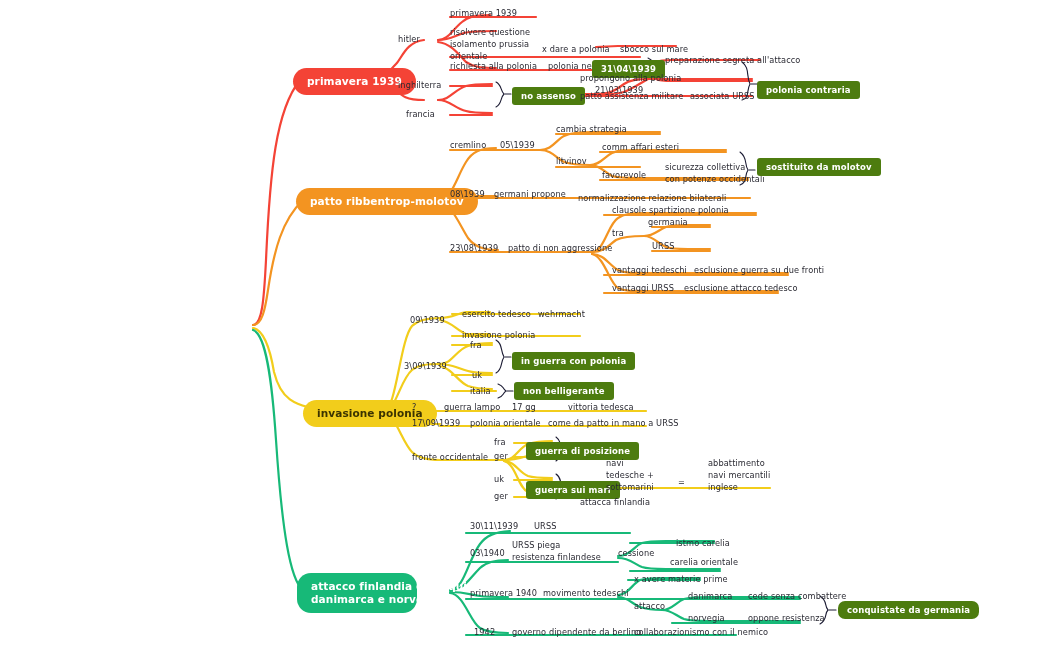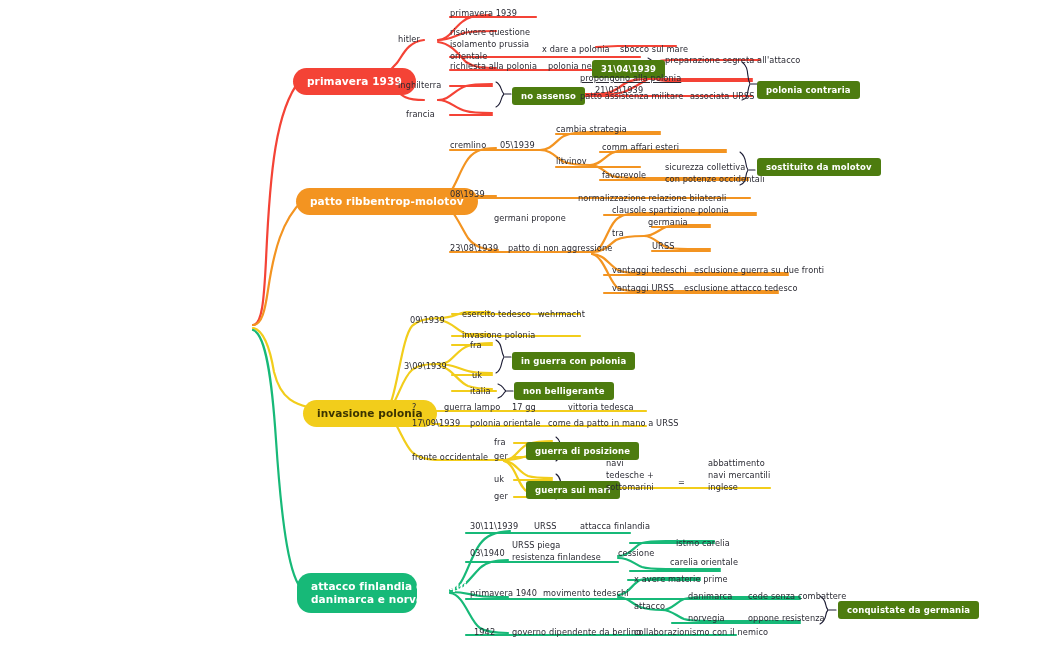--- a/index.html
+++ b/index.html
@@ -242,40 +242,40 @@
   <div class="node leaf" style="left:450px; top:9px;">primavera 1939</div>
   <div class="node leaf multi" style="left:450px; top:27px;">risolvere questione
 isolamento prussia
 orientale</div>
   <div class="node leaf" style="left:542px; top:45px;">x dare a polonia</div>
   <div class="node leaf" style="left:620px; top:45px;">sbocco sul mare</div>
   <div class="node leaf" style="left:450px; top:62px;">richiesta alla polonia</div>
   <div class="node leaf" style="left:548px; top:62px;">polonia negò</div>
   <div class="node badge" style="left:592px; top:60px;">31\04\1939</div>
   <div class="node leaf" style="left:665px; top:56px;">preparazione segreta all'attacco</div>
-  <div class="node leaf" style="left:580px; top:74px;text-decoration:underline;">propongono alla polonia</div>
+  <div class="node leaf" style="left:580px; top:74px;">propongono alla polonia</div>
   <div class="node leaf" style="left:398px; top:81px;">inghilterra</div>
   <div class="node leaf" style="left:406px; top:110px;">francia</div>
   <div class="node badge" style="left:512px; top:87px;">no assenso</div>
   <div class="node leaf" style="left:595px; top:86px;">21\03\1939</div>
   <div class="node leaf" style="left:580px; top:92px;">patto assistenza militare</div>
   <div class="node leaf" style="left:690px; top:92px;">associata URSS</div>
   <div class="node badge" style="left:757px; top:81px;">polonia contraria</div>
 
   <div class="node leaf" style="left:450px; top:141px;">cremlino</div>
   <div class="node leaf" style="left:500px; top:141px;">05\1939</div>
   <div class="node leaf" style="left:556px; top:125px;">cambia strategia</div>
   <div class="node leaf" style="left:556px; top:157px;">litvinov</div>
   <div class="node leaf" style="left:602px; top:143px;">comm affari esteri</div>
   <div class="node leaf" style="left:602px; top:171px;">favorevole</div>
   <div class="node leaf multi" style="left:665px; top:162px;">sicurezza collettiva
 con potenze occidentali</div>
   <div class="node badge" style="left:757px; top:158px;">sostituito da molotov</div>
   <div class="node leaf" style="left:450px; top:190px;">08\1939</div>
-  <div class="node leaf" style="left:494px; top:190px;margin-top:24px;">germani propone</div>
+  <div class="node leaf" style="left:494px; top:190px;">germani propone</div>
   <div class="node leaf" style="left:578px; top:194px;">normalizzazione relazione bilaterali</div>
   <div class="node leaf" style="left:450px; top:244px;">23\08\1939</div>
   <div class="node leaf" style="left:508px; top:244px;">patto di non aggressione</div>
   <div class="node leaf" style="left:612px; top:206px;">clausole spartizione polonia</div>
   <div class="node leaf" style="left:612px; top:229px;">tra</div>
   <div class="node leaf" style="left:648px; top:218px;">germania</div>
   <div class="node leaf" style="left:652px; top:242px;">URSS</div>
   <div class="node leaf" style="left:612px; top:266px;">vantaggi tedeschi</div>
   <div class="node leaf" style="left:694px; top:266px;">esclusione guerra su due fronti</div>
   <div class="node leaf" style="left:612px; top:284px;">vantaggi URSS</div>
@@ -308,33 +308,33 @@
   <div class="node leaf multi" style="left:606px; top:458px;">navi
 tedesche +
 sottomarini</div>
   <div class="node leaf" style="left:678px; top:478px;">=</div>
   <div class="node leaf multi" style="left:708px; top:458px;">abbattimento
 navi mercantili
 inglese</div>
 
   <div class="node leaf" style="left:470px; top:522px;">30\11\1939</div>
   <div class="node leaf" style="left:534px; top:522px;">URSS</div>
-  <div class="node leaf" style="left:580px; top:522px;">attacca finlandia</div>
+  <div class="node leaf" style="left:580px; top:498px;">attacca finlandia</div>
   <div class="node leaf" style="left:470px; top:549px;">03\1940</div>
   <div class="node leaf multi" style="left:512px; top:540px;">URSS piega
 resistenza finlandese</div>
   <div class="node leaf" style="left:618px; top:549px;">cessione</div>
   <div class="node leaf" style="left:676px; top:539px;text-align:right;">istmo carelia</div>
   <div class="node leaf" style="left:670px; top:558px;">carelia orientale</div>
   <div class="node leaf" style="left:470px; top:589px;">primavera 1940</div>
   <div class="node leaf" style="left:543px; top:589px;">movimento tedeschi</div>
   <div class="node leaf" style="left:634px; top:575px;">x avere materie prime</div>
   <div class="node leaf" style="left:634px; top:602px;">attacco</div>
   <div class="node leaf" style="left:688px; top:592px;">danimarca</div>
   <div class="node leaf" style="left:748px; top:592px;">cede senza combattere</div>
   <div class="node leaf" style="left:688px; top:614px;">norvegia</div>
   <div class="node leaf" style="left:748px; top:614px;">oppone resistenza</div>
-  <div class="node badge" style="left:838px; top:601px;">conquistate da germania</div>
+  <div class="node badge" style="left:838px; top:601px;border-radius:7px;">conquistate da germania</div>
   <div class="node leaf" style="left:474px; top:628px;">1942</div>
   <div class="node leaf" style="left:512px; top:628px;">governo dipendente da berlino</div>
   <div class="node leaf" style="left:634px; top:628px;">collaborazionismo con il nemico</div>
 
 </div>
 
 </body></html>

